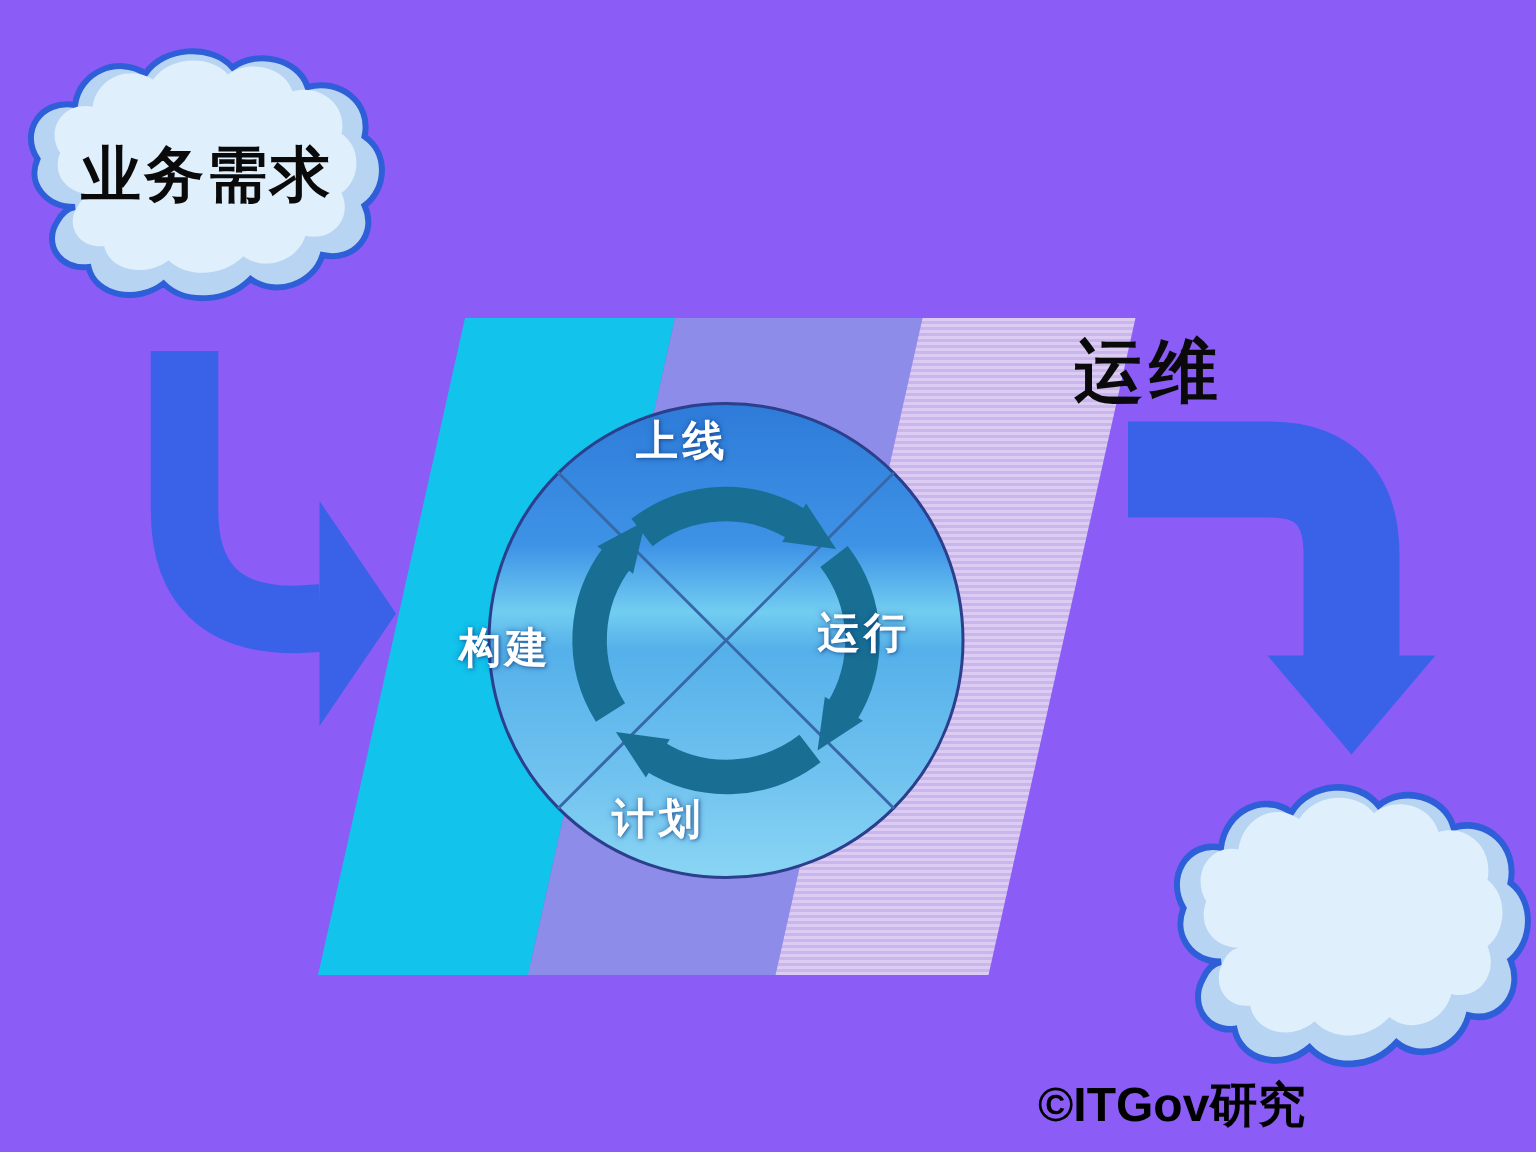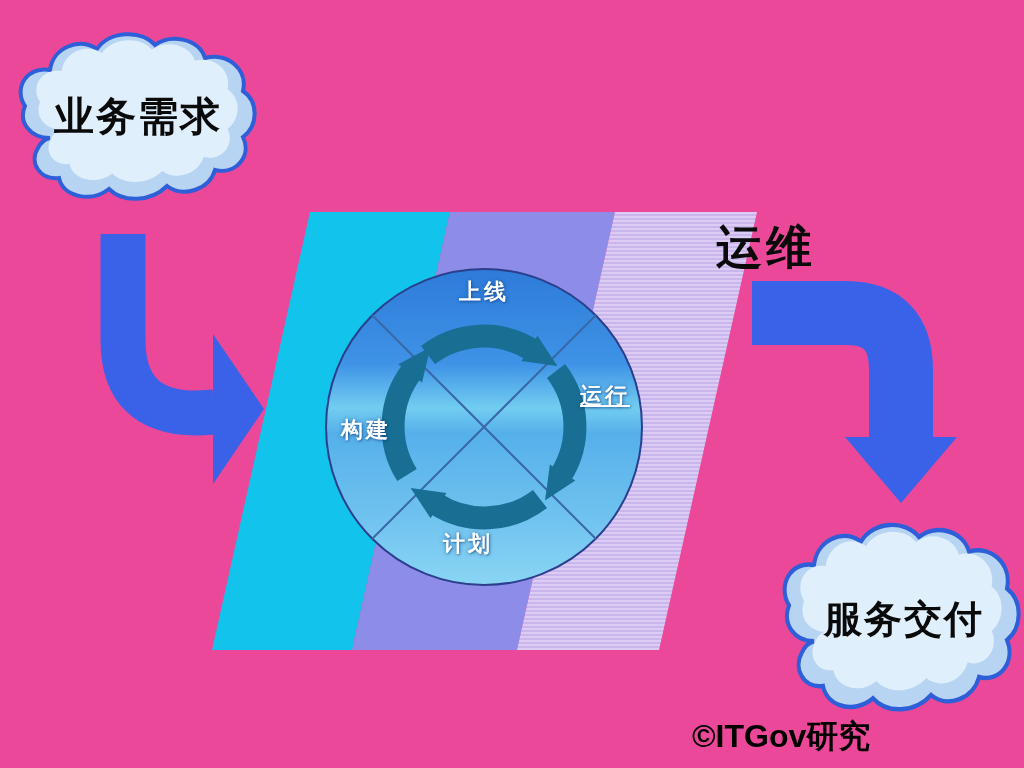--- a/index.html
+++ b/index.html
@@ -1,30 +1,30 @@
 <!DOCTYPE html>
 <html><head>
 <meta charset="utf-8">
 <style>
   html,body{margin:0;padding:0;background:#fff;}
   #stage{
-    position:relative;width:1024px;height:768px;background:#ec4899;overflow:hidden;
+    position:relative;width:1024px;height:768px;background:#8b5cf6;overflow:hidden;
     font-family:"Liberation Sans","DejaVu Sans",sans-serif;
   }
   #art{position:absolute;left:0;top:0;}
   .lbl{position:absolute;line-height:1.05;white-space:nowrap;}
   .brush{
     font-family:"Liberation Serif","DejaVu Serif",serif;
     font-weight:bold;color:#0a0a0a;
   }
   .cloud-label{font-size:40px;letter-spacing:2px;text-align:center;}
   .phase-label{font-size:46px;letter-spacing:4px;}
   .cycle-label{
     font-family:"Liberation Serif","DejaVu Serif",serif;
-    font-weight:bold;color:#ffffff;font-size:22px;letter-spacing:3px;text-align:center;
+    font-weight:bold;color:#ffffff;font-size:28px;letter-spacing:3px;
     text-shadow:0 0 4px rgba(10,60,130,.55),1px 1px 2px rgba(10,60,130,.45);
   }
   .copyright{
     font-size:32px;font-weight:bold;color:#000;
     font-family:"Liberation Sans","DejaVu Sans",sans-serif;
   }
 </style>
 </head>
 <body>
 
@@ -103,27 +103,26 @@
     </g>
 
     <g transform="translate(776,518) scale(1.0,1.12)">
       <use href="#cloudP" fill="#b7d5f2" stroke="#2f5fd8" stroke-width="4"></use>
       <use href="#cloudP" transform="translate(17,7) scale(0.86)" fill="#e0effc"></use>
     </g>
   </svg>
 
   <div class="lbl brush cloud-label" style="left:38px;top:96px;width:200px;">业务需求</div>
 
-  <div class="lbl brush cloud-label" style="left:794px;top:600px;width:220px;font-size:38px;">服务交付</div>
 
 
   <div class="lbl brush phase-label" style="left:716px;top:224px;">运维</div>
 
   <div class="lbl cycle-label" style="left:424px;top:280px;width:120px;">上线</div>
 
-  <div class="lbl cycle-label" style="left:545px;top:384px;width:120px;text-decoration:underline;">运行</div>
+  <div class="lbl cycle-label" style="left:545px;top:408px;width:120px;">运行</div>
 
   <div class="lbl cycle-label" style="left:408px;top:532px;width:120px;">计划</div>
 
   <div class="lbl cycle-label" style="left:306px;top:418px;width:120px;">构建</div>
 
   <div class="lbl copyright" style="left:692px;top:720px;">©ITGov研究</div>
 </div>
 
 </body></html>

